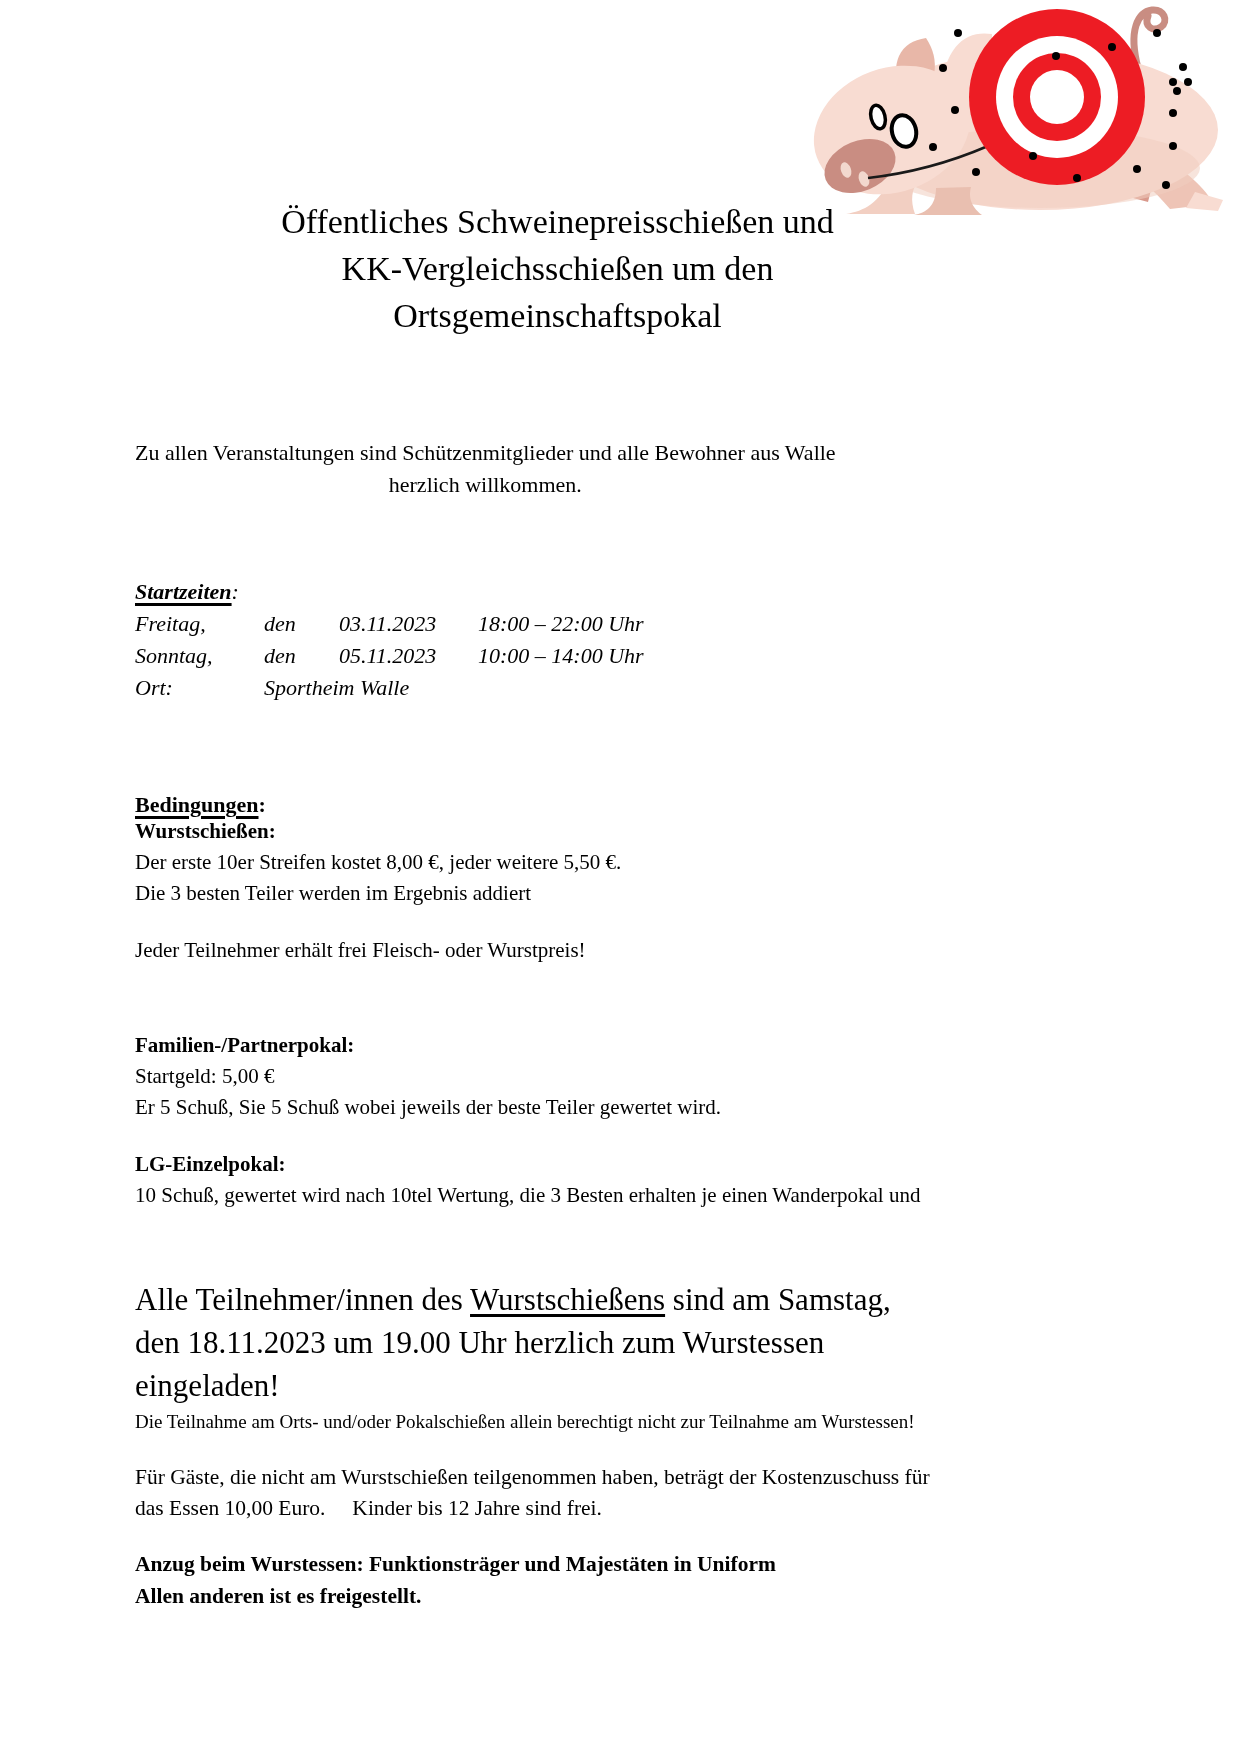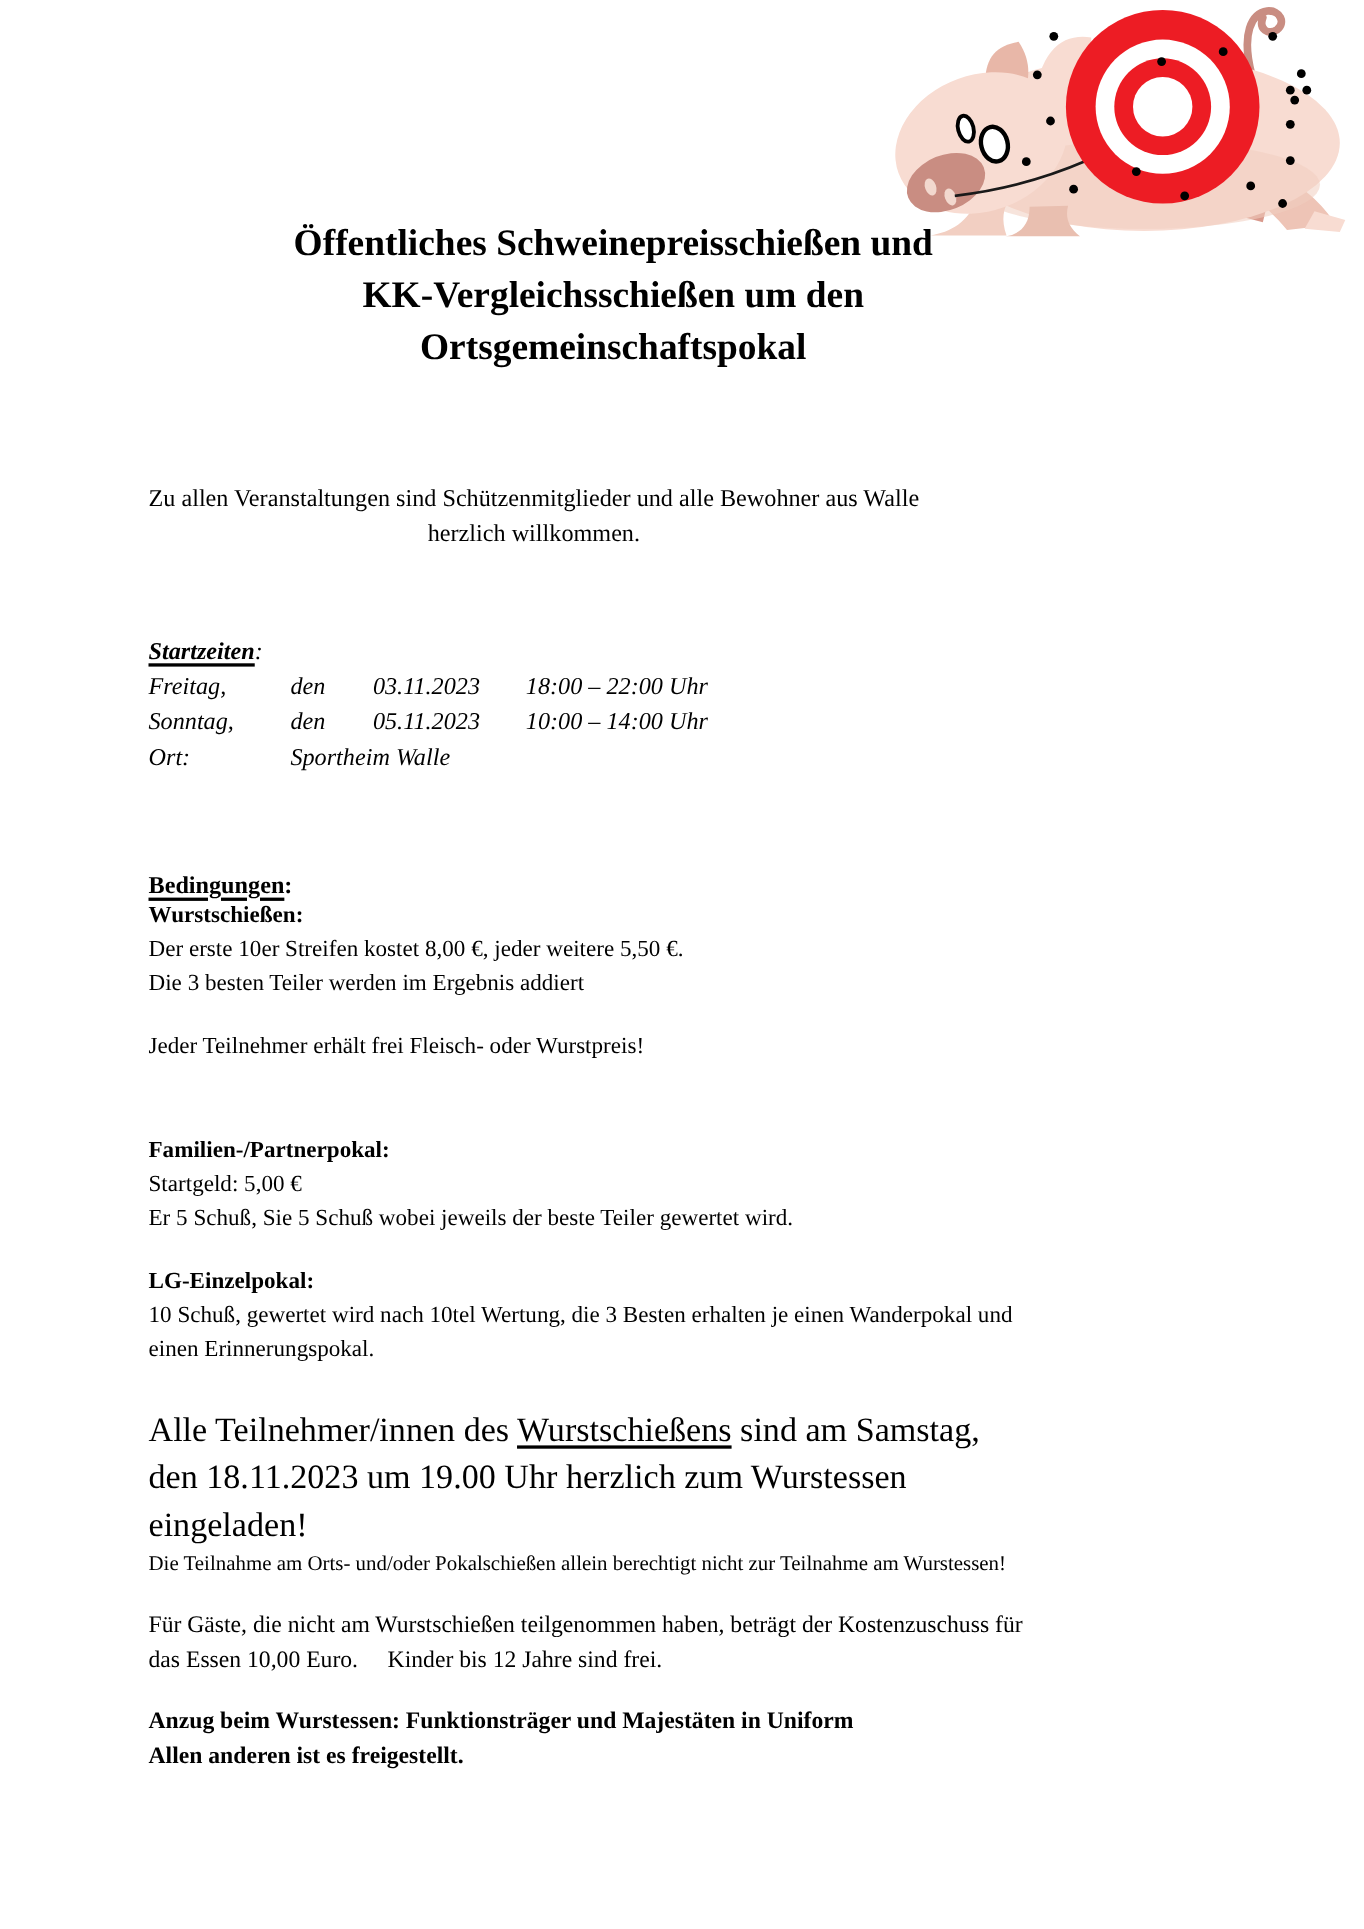--- a/index.html
+++ b/index.html
@@ -1,21 +1,21 @@
 <!DOCTYPE html>
 <html><head>
 <meta charset="utf-8">
 <style>
   html,body { margin:0; padding:0; background:#ffffff; }
   .page {
     position:relative; width:1240px; height:1754px; background:#ffffff;
     font-family:"Liberation Serif", serif; color:#000; overflow:hidden;
   }
   .abs { position:absolute; left:135px; }
-  .title-block { top:198px; width:845px; text-align:center; font-size:34px; line-height:47px;font-weight:bold; }
+  .title-block { top:198px; width:845px; text-align:center; font-size:34px; line-height:47px; }
   .intro { top:437px; font-size:22px; line-height:32px;text-align:center; }
   .startzeiten { top:576px; font-size:22px; line-height:32px;font-style:italic; }
   .head-u { font-weight:bold; text-decoration:underline; text-decoration-thickness:2.5px; text-underline-offset:4px; }
   .srow { display:flex;gap:16px; }
   .srow .c1 { width:113px; flex:none; }
   .srow .c2 { min-width:59px; flex:none; }
   .srow .c3 { min-width:123px; flex:none; }
   .bedingungen { top:790px; font-size:22px; line-height:30px; }
   .sect { font-size:21px; line-height:31px; }
   .sect .sh { font-weight:bold; }
@@ -139,21 +139,20 @@
 
   <div class="abs sect familie">
     <div class="sh">Familien-/Partnerpokal:</div>
     <div>Startgeld: 5,00 €</div>
     <div>Er 5 Schuß, Sie 5 Schuß wobei jeweils der beste Teiler gewertet wird.</div>
   </div>
 
   <div class="abs sect lg">
     <div class="sh">LG-Einzelpokal:</div>
     <div>10 Schuß, gewertet wird nach 10tel Wertung, die 3 Besten erhalten je einen Wanderpokal und</div>
-    <div>einen Erinnerungspokal.</div>
   </div>
 
   <div class="abs invitation">
     <div><span>Alle Teilnehmer/innen des </span><span class="inv-underline">Wurstschießens</span><span> sind am Samstag,</span></div>
     <div>den 18.11.2023 um 19.00 Uhr herzlich zum Wurstessen</div>
     <div>eingeladen!</div>
     <div class="inv-note">Die Teilnahme am Orts- und/oder Pokalschießen allein berechtigt nicht zur Teilnahme am Wurstessen!</div>
   </div>
 
   <div class="abs gaeste">

